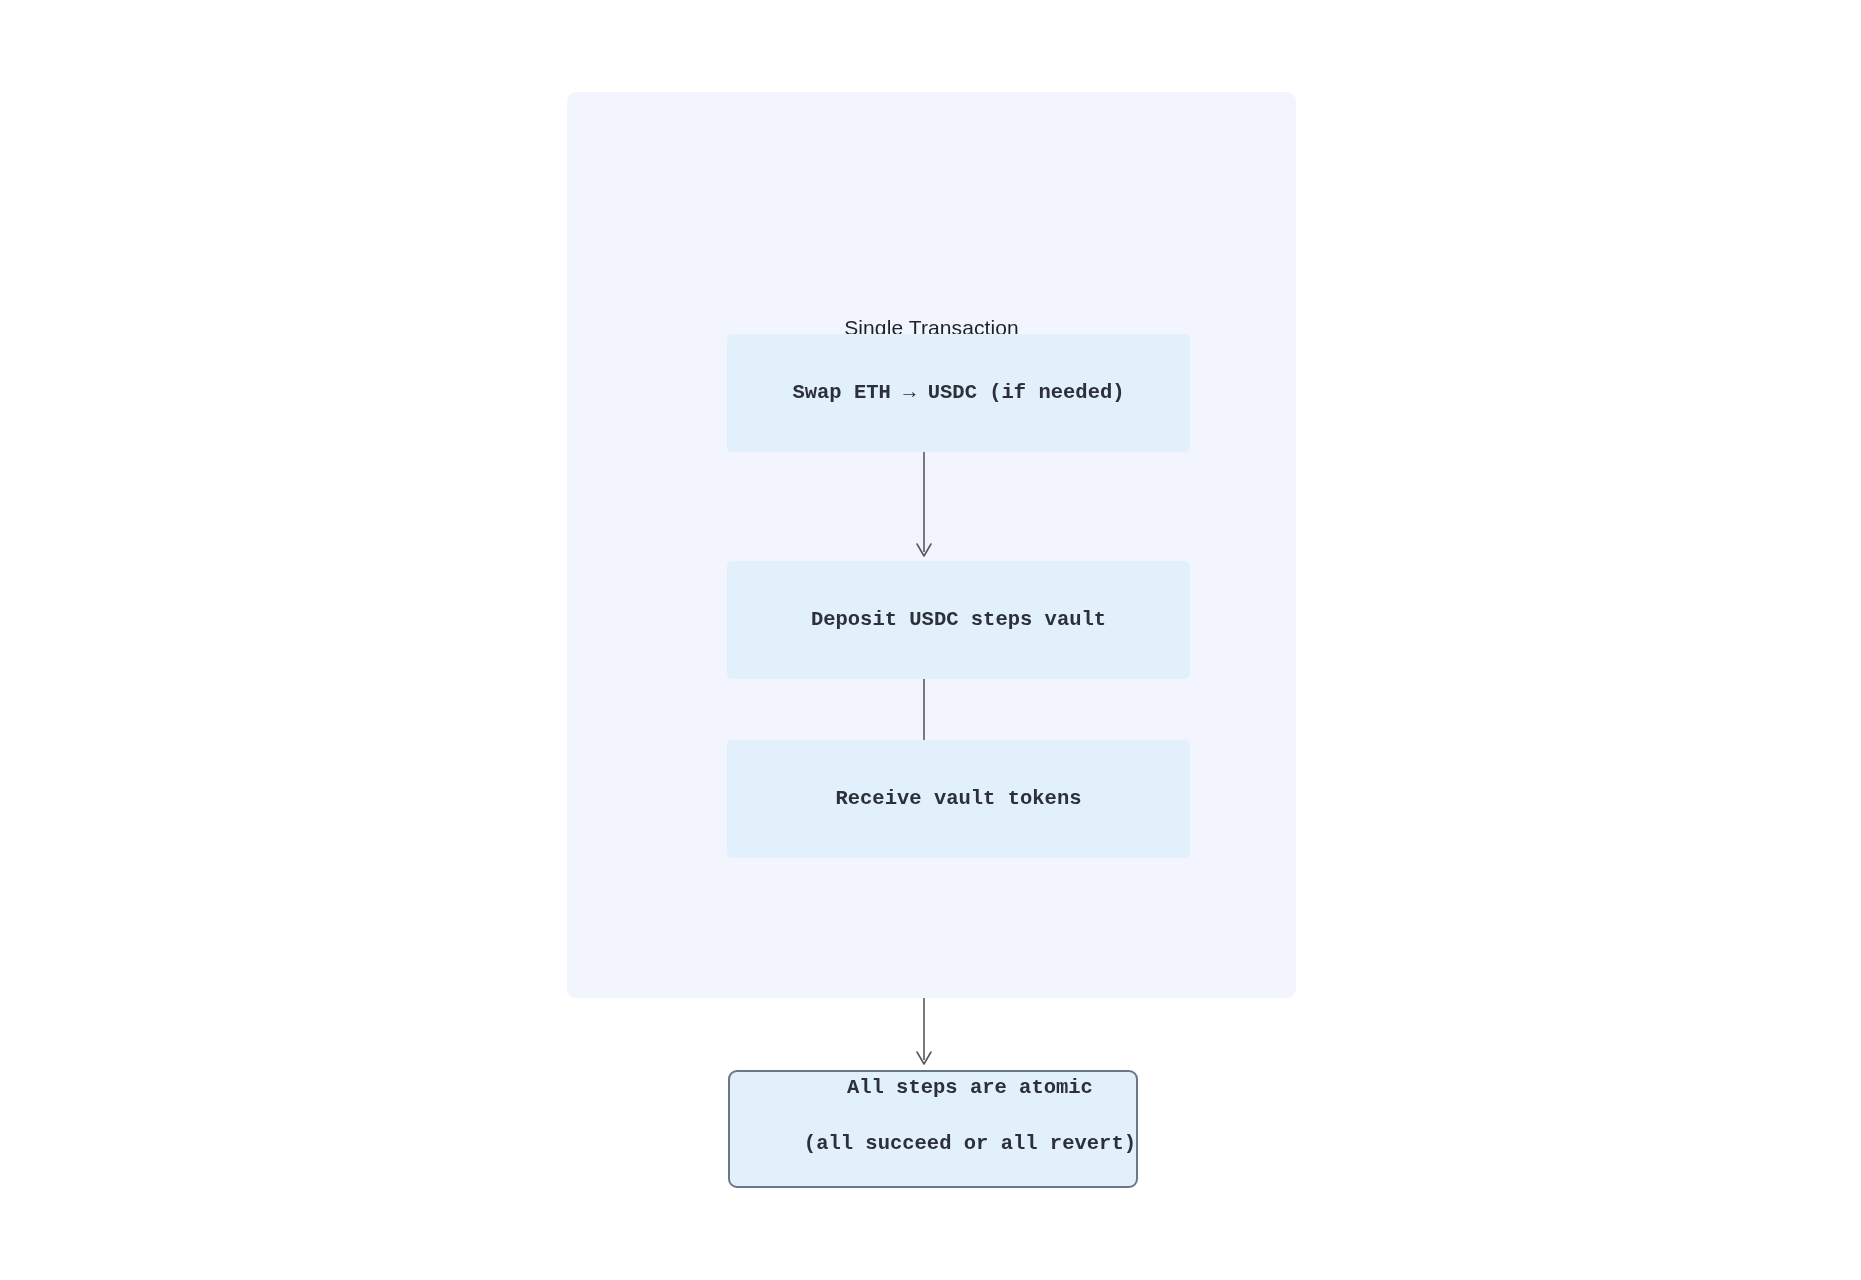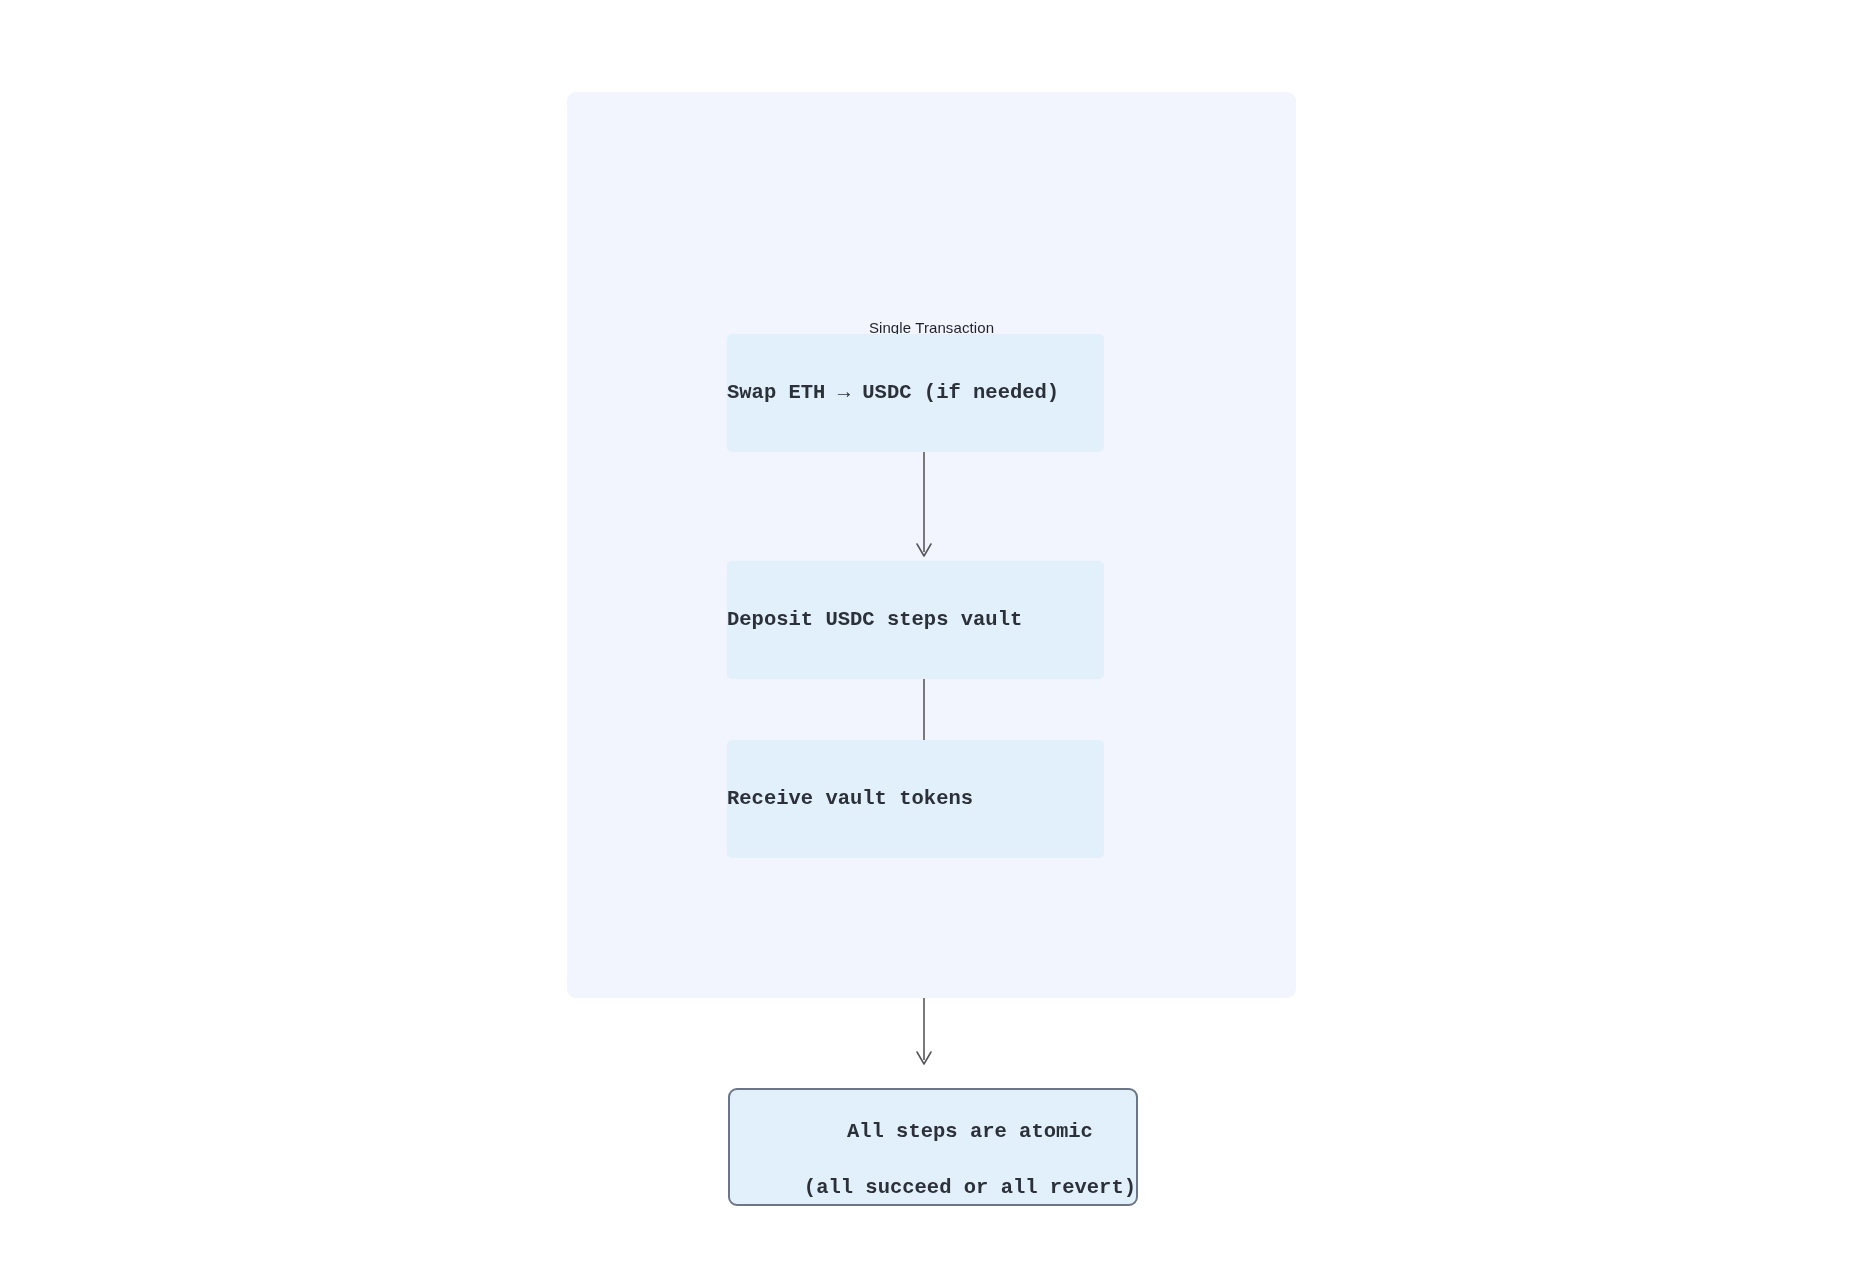--- a/index.html
+++ b/index.html
@@ -34,38 +34,38 @@
     border-radius: 9px;
   }
 
   .subgraph-title {
     position: absolute;
     left: 0;
     top: 223px;
     width: 729px;
     text-align: center;
     font-family: "Liberation Sans", sans-serif;
-    font-size: 15px;
+    font-size: 21px;
     font-weight: 400;
     color: #1f2329;
     letter-spacing: 0.1px;
     line-height: 26px;
   }
 
   
   .node {
     position: absolute;
     left: 727px;
-    width: 377px;
+    width: 463px;
     height: 118px;
     background: #e1f0fb;
     border-radius: 5px;
     display: flex;
     align-items: center;
-    justify-content: flex-start;
+    justify-content: center;
   }
   .node-label {
     font-family: "Liberation Mono", "DejaVu Sans Mono", monospace;
     font-size: 20.5px;
     font-weight: 700;
     color: #2c3038;
     text-align: center;
     line-height: 28px;
     letter-spacing: 0px;
     white-space: pre;
@@ -80,23 +80,22 @@
     position: absolute;
     left: 728px;
     top: 1070px;
     width: 410px;
     height: 118px;
     background: #e1f0fb;
     border: 2px solid #6b7686;
     border-radius: 9px;
     box-sizing: border-box;
     display: flex;
-    align-items: flex-start;
+    align-items: flex-end;
     justify-content: center;
-    margin-top: 18px;
   }
 
   
   .connector {
     position: absolute;
     overflow: visible;
   }
   #conn-swap-deposit    { left: 923px; top: 452px;  }
   #conn-deposit-receive { left: 923px; top: 679px;  }
   #conn-subgraph-term   { left: 923px; top: 998px;  }

